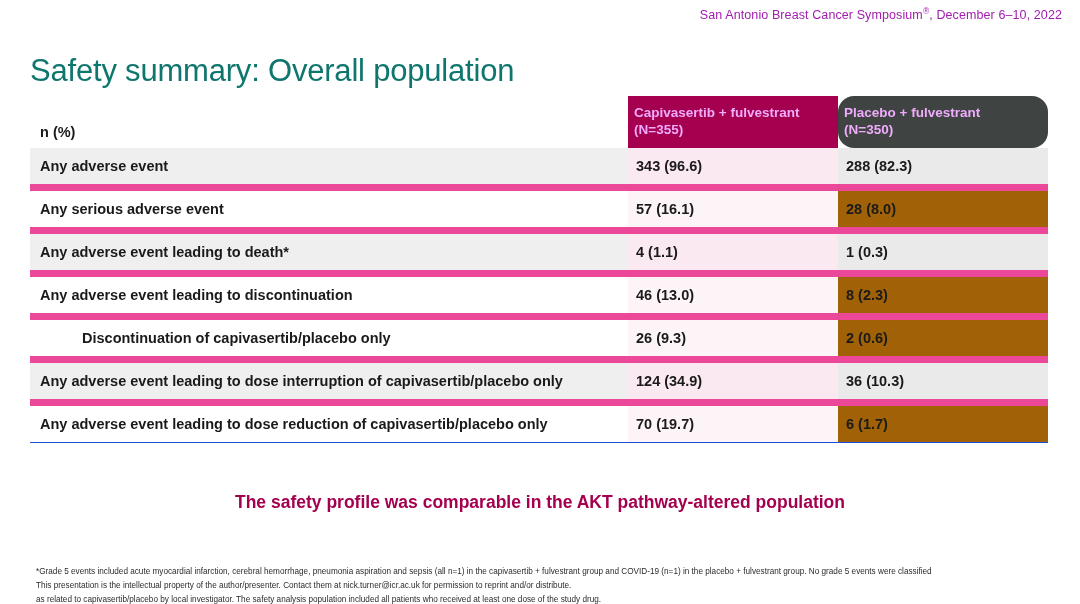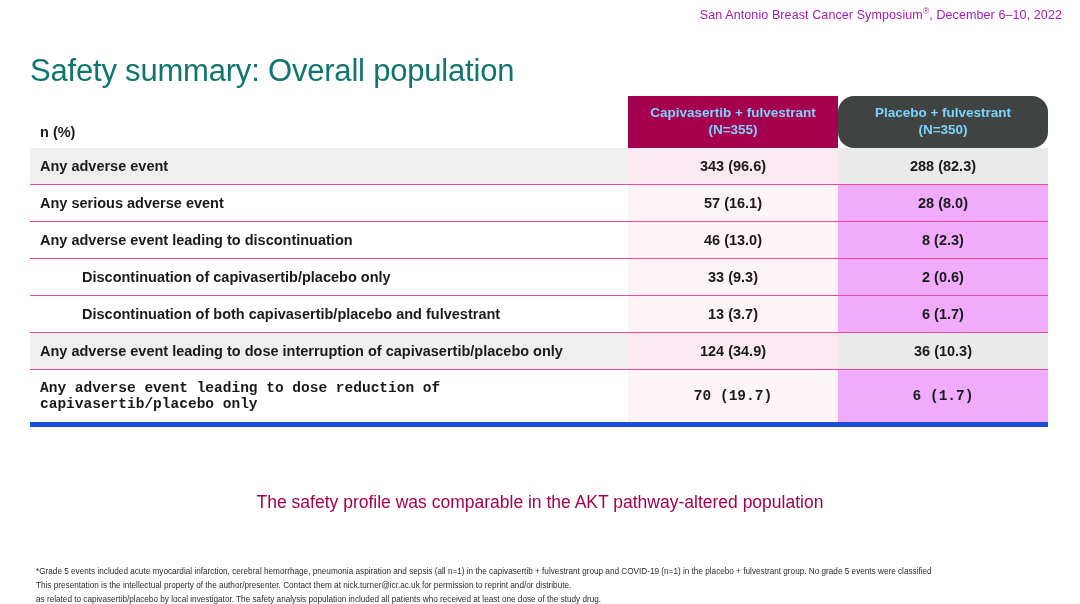--- a/index.html
+++ b/index.html
@@ -61,67 +61,67 @@
     text-align: left;
     vertical-align: bottom;
     font-size: 14.5px;
     font-weight: bold;
     color: #1a1a1a;
     padding: 0 0 8px 10px;
     background: #ffffff;
     border: none;
   }
   thead th.arm {
-    color: #7dd3fc;
+    color: #f0abfc;
     font-size: 13.5px;
     font-weight: bold;
     line-height: 1.25;
     padding: 9px 6px;
     vertical-align: middle;
-    text-align: center;
+    text-align: left;
     border: none;
   }
   thead th.arm-1 { background: #a5004f; }
   thead th.arm-2 { background: #3f4443; border-radius: 16px; }
   .arm-sub { display: block; font-weight: bold; }
 
   tbody td {
     font-size: 14.5px;
     color: #1a1a1a;
     padding: 10px 8px;
-    border-bottom: 1px solid #ec4899;
+    border-bottom: 7px solid #ec4899;
     vertical-align: middle;
   }
   tbody tr.shade td.lbl { background: #efefef; }
   tbody tr.shade td.v1 { background: #fbe9f1; }
   tbody tr.shade td.v2 { background: #eaeaea; margin-top: 33px; }
   tbody tr.plain td.lbl { background: #ffffff; }
   tbody tr.plain td.v1 { background: #fdf4f7; }
-  tbody tr.plain td.v2 { background: #f0abfc; }
+  tbody tr.plain td.v2 { background: #a16207; }
 
   td.lbl {
     text-align: left;
     font-weight: bold;
     padding-left: 10px;
   }
   td.lbl.indent { padding-left: 52px; margin-top: 45px; }
   td.v1, td.v2 {
-    text-align: center;
-    font-weight: bold;
-  }
-  tbody tr:last-child td { border-bottom: 5px solid #1d4ed8; font-family: Liberation Mono, monospace; }
+    text-align: left;
+    font-weight: bold;
+  }
+  tbody tr:last-child td { border-bottom: 1px solid #1d4ed8; }
 
   .takeaway {
     position: absolute;
     top: 492px;
     left: 0;
     width: 1080px;
     text-align: center;
     font-size: 17.5px;
-    font-weight: normal;
+    font-weight: bold;
     color: #a5004f;
   }
   .footnotes {
     position: absolute;
     left: 36px;
     top: 566px;
     width: 1010px;
     font-size: 8.2px;
     line-height: 1.35;
     color: #2b2b2b;
@@ -163,34 +163,34 @@
         <tr class="shade">
           <td class="lbl">Any adverse event</td>
           <td class="v1">343 (96.6)</td>
           <td class="v2">288 (82.3)</td>
         </tr>
         <tr class="plain">
           <td class="lbl">Any serious adverse event</td>
           <td class="v1">57 (16.1)</td>
           <td class="v2">28 (8.0)</td>
         </tr>
+        <tr class="shade">
+          <td class="lbl">Any adverse event leading to death*</td>
+          <td class="v1">4 (1.1)</td>
+          <td class="v2">1 (0.3)</td>
+        </tr>
         <tr class="plain">
           <td class="lbl">Any adverse event leading to discontinuation</td>
           <td class="v1">46 (13.0)</td>
           <td class="v2">8 (2.3)</td>
         </tr>
         <tr class="plain">
           <td class="lbl indent">Discontinuation of capivasertib/placebo only</td>
-          <td class="v1">33 (9.3)</td>
+          <td class="v1">26 (9.3)</td>
           <td class="v2">2 (0.6)</td>
-        </tr>
-        <tr class="plain">
-          <td class="lbl indent">Discontinuation of both capivasertib/placebo and fulvestrant</td>
-          <td class="v1">13 (3.7)</td>
-          <td class="v2">6 (1.7)</td>
         </tr>
         <tr class="shade">
           <td class="lbl">Any adverse event leading to dose interruption of capivasertib/placebo only</td>
           <td class="v1">124 (34.9)</td>
           <td class="v2">36 (10.3)</td>
         </tr>
         <tr class="plain">
           <td class="lbl">Any adverse event leading to dose reduction of capivasertib/placebo only</td>
           <td class="v1">70 (19.7)</td>
           <td class="v2">6 (1.7)</td>

